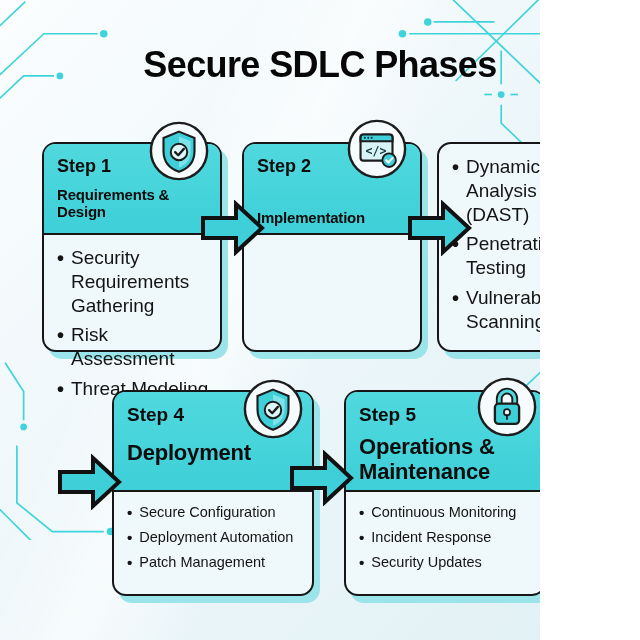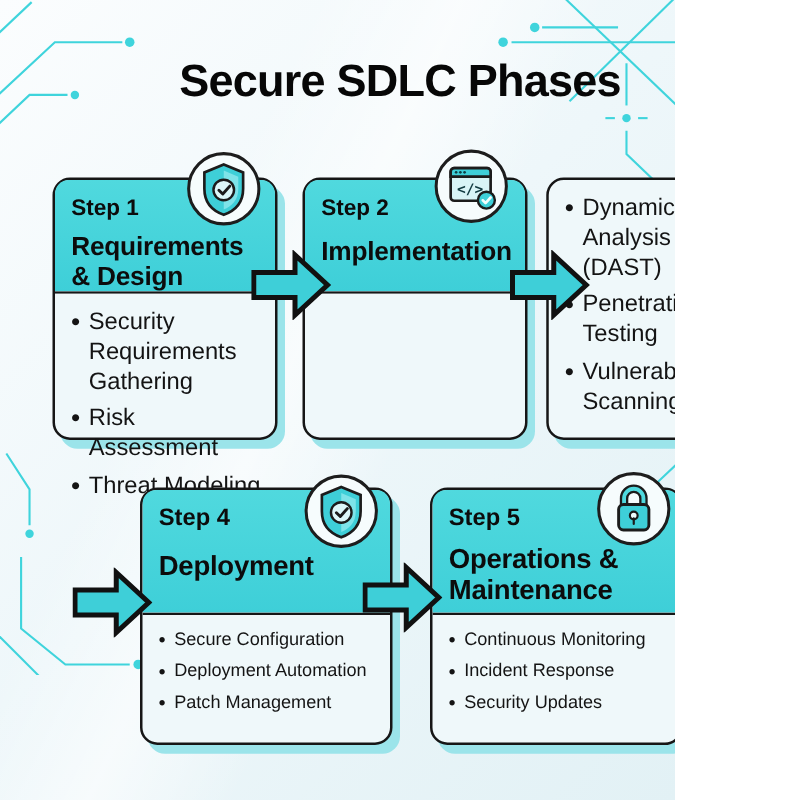--- a/index.html
+++ b/index.html
@@ -24,21 +24,21 @@
   }
   .hdr{
     background:linear-gradient(180deg,#50d9de,var(--teal,#3ccfd8));
     border-radius:11px 11px 0 0;border-bottom:2px solid var(--border,#161616);
     padding:10px 13px 0 13px;box-sizing:border-box;
   }
   .row1 .hdr{height:91px;}
   .row2 .hdr{height:100px;}
   .step{font-size:18px;font-weight:700;color:#0c0c0c;margin:2px 0 0 0;}
   .row2 .step{font-size:19px;}
-  .ctitle{font-size:21px;font-weight:700;color:#0c0c0c;margin:9px 0 0 0;line-height:1.15;letter-spacing:-.2px;}
+  .ctitle{font-size:15px;font-weight:700;color:#0c0c0c;margin:9px 0 0 0;line-height:1.15;letter-spacing:-.2px;}
   .row2 .ctitle{font-size:22px;margin-top:8px;}
   .bullets{list-style:none;margin:0;padding:11px 10px 8px 13px;}
   .bullets li{display:flex;font-size:19px;font-weight:500;color:var(--text,#141414);line-height:1.25;margin-bottom:6px;}
   .row2 .bullets li{font-size:14.5px;}
   .bullets li::before{content:"\2022";font-weight:700;margin-right:7px;font-size:1.05em;}
   .badge{position:absolute;width:62px;height:62px;}
   .badge svg{width:62px;height:62px;display:block;}
   .arrow{position:absolute;width:64px;height:56px;}
   .arrow svg{width:64px;height:56px;display:block;}
   .arrow polygon{fill:var(--teal,#3ccfd8);stroke:#111;stroke-width:4;stroke-linejoin:miter;}
@@ -122,21 +122,21 @@
         <circle cx="19.5" cy="20.5" r="1.1" fill="#0e3f45"></circle>
           <circle cx="23" cy="20.5" r="1.1" fill="#0e3f45"></circle>
           <circle cx="26.5" cy="20.5" r="1.1" fill="#0e3f45"></circle>
         <text x="31" y="38.5" font-size="12" font-weight="bold" text-anchor="middle" fill="#103a40" font-family="DejaVu Sans Mono, monospace">&lt;/&gt;</text>
         <circle cx="44.5" cy="43.5" r="7" class="tealfill" stroke="#1c1c1c" stroke-width="2"></circle>
         <path d="M41.5 43.6 L43.8 45.9 L48 41.3" fill="none" stroke="#f4fdfd" stroke-width="2.2" stroke-linecap="round" stroke-linejoin="round"></path>
       </svg>
     </div>
     <header class="hdr">
       <div class="step">Step 2</div>
-      <h2 class="ctitle" style="margin-top:13px">Implementation</h2>
+      <h2 class="ctitle" style="margin-top:32px">Implementation</h2>
     </header>
   </section>
 
   <section class="card row1" style="left:437px;top:142px;width:176px;height:206px">
     <div class="badge" style="left:100px;top:-26px">
       <svg viewBox="0 0 64 64">
         <circle class="icirc" cx="32" cy="32" r="29"></circle>
         <path d="M24 30 V23.5 a8 8 0 0 1 16 0 V30" fill="none" stroke="#1c1c1c" stroke-width="7" stroke-linecap="round"></path>
         <path d="M24 30 V23.5 a8 8 0 0 1 16 0 V30" fill="none" stroke="#4fd9de" stroke-width="3.2" stroke-linecap="round"></path>
         <rect x="19.5" y="28.5" width="25" height="21" rx="4" class="tealfill" stroke="#1c1c1c" stroke-width="2.4"></rect>

